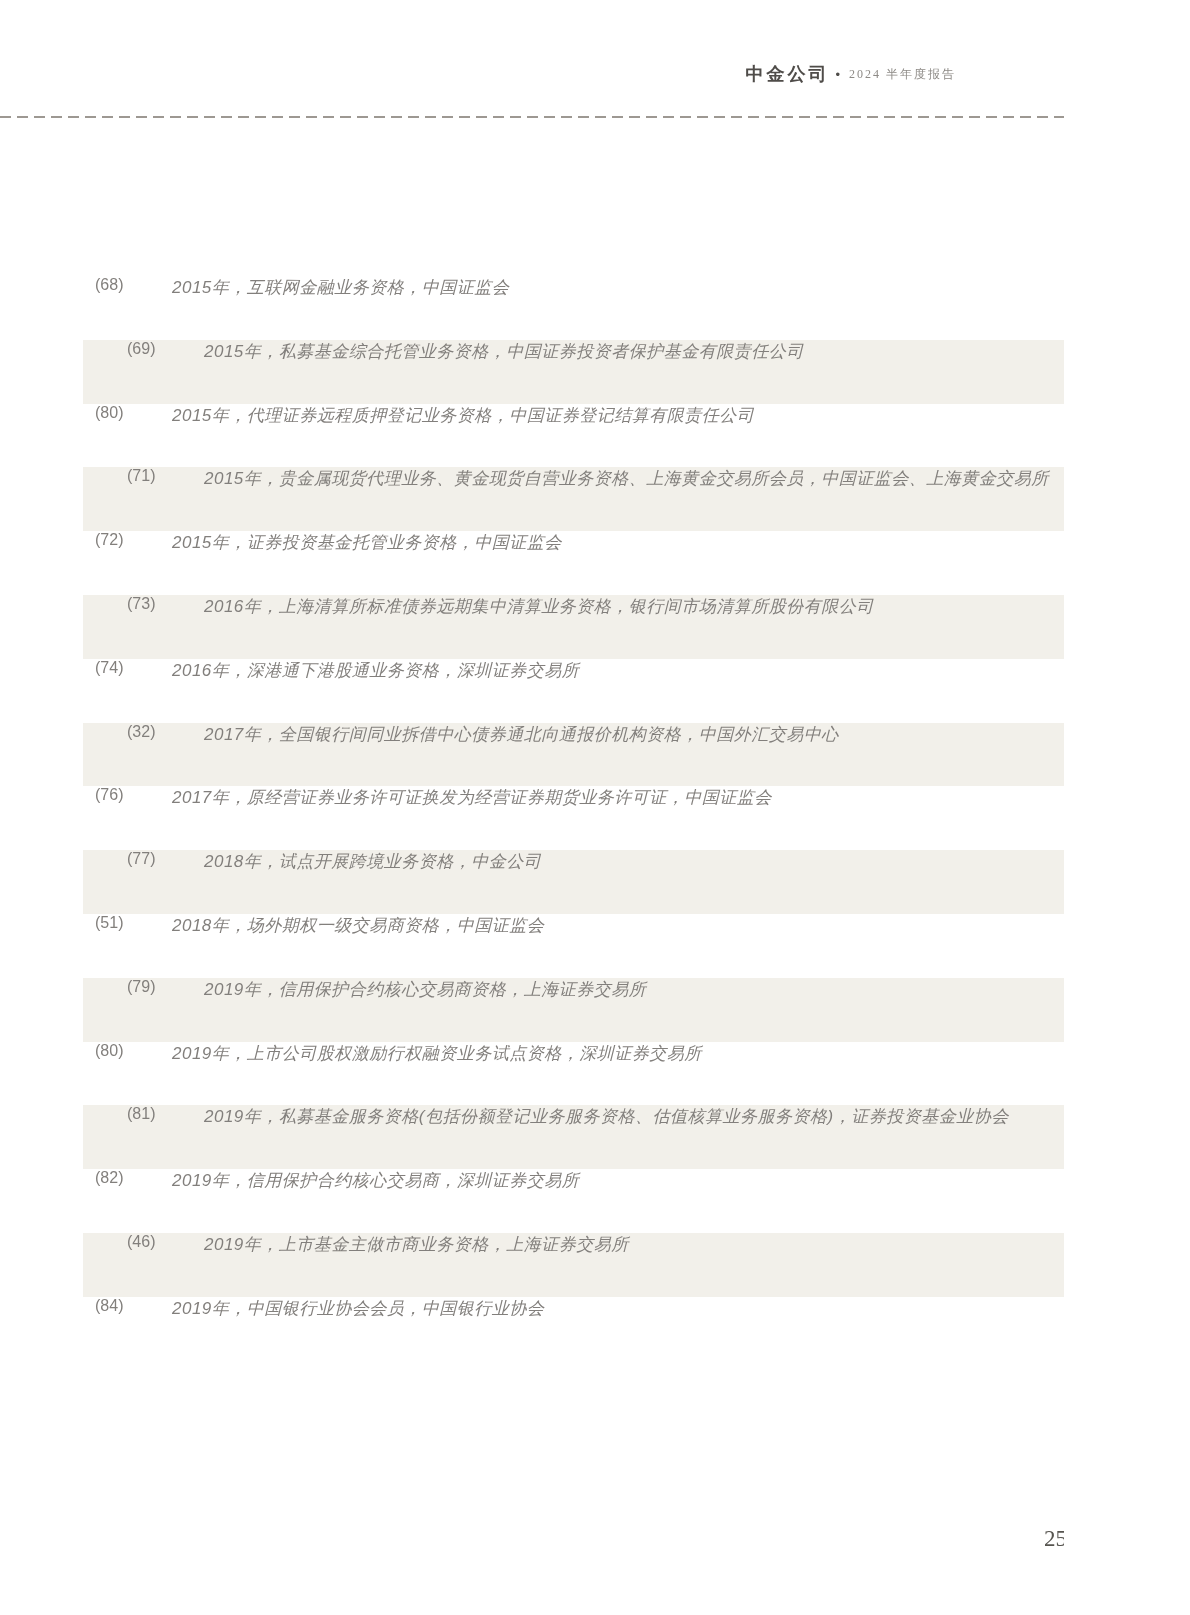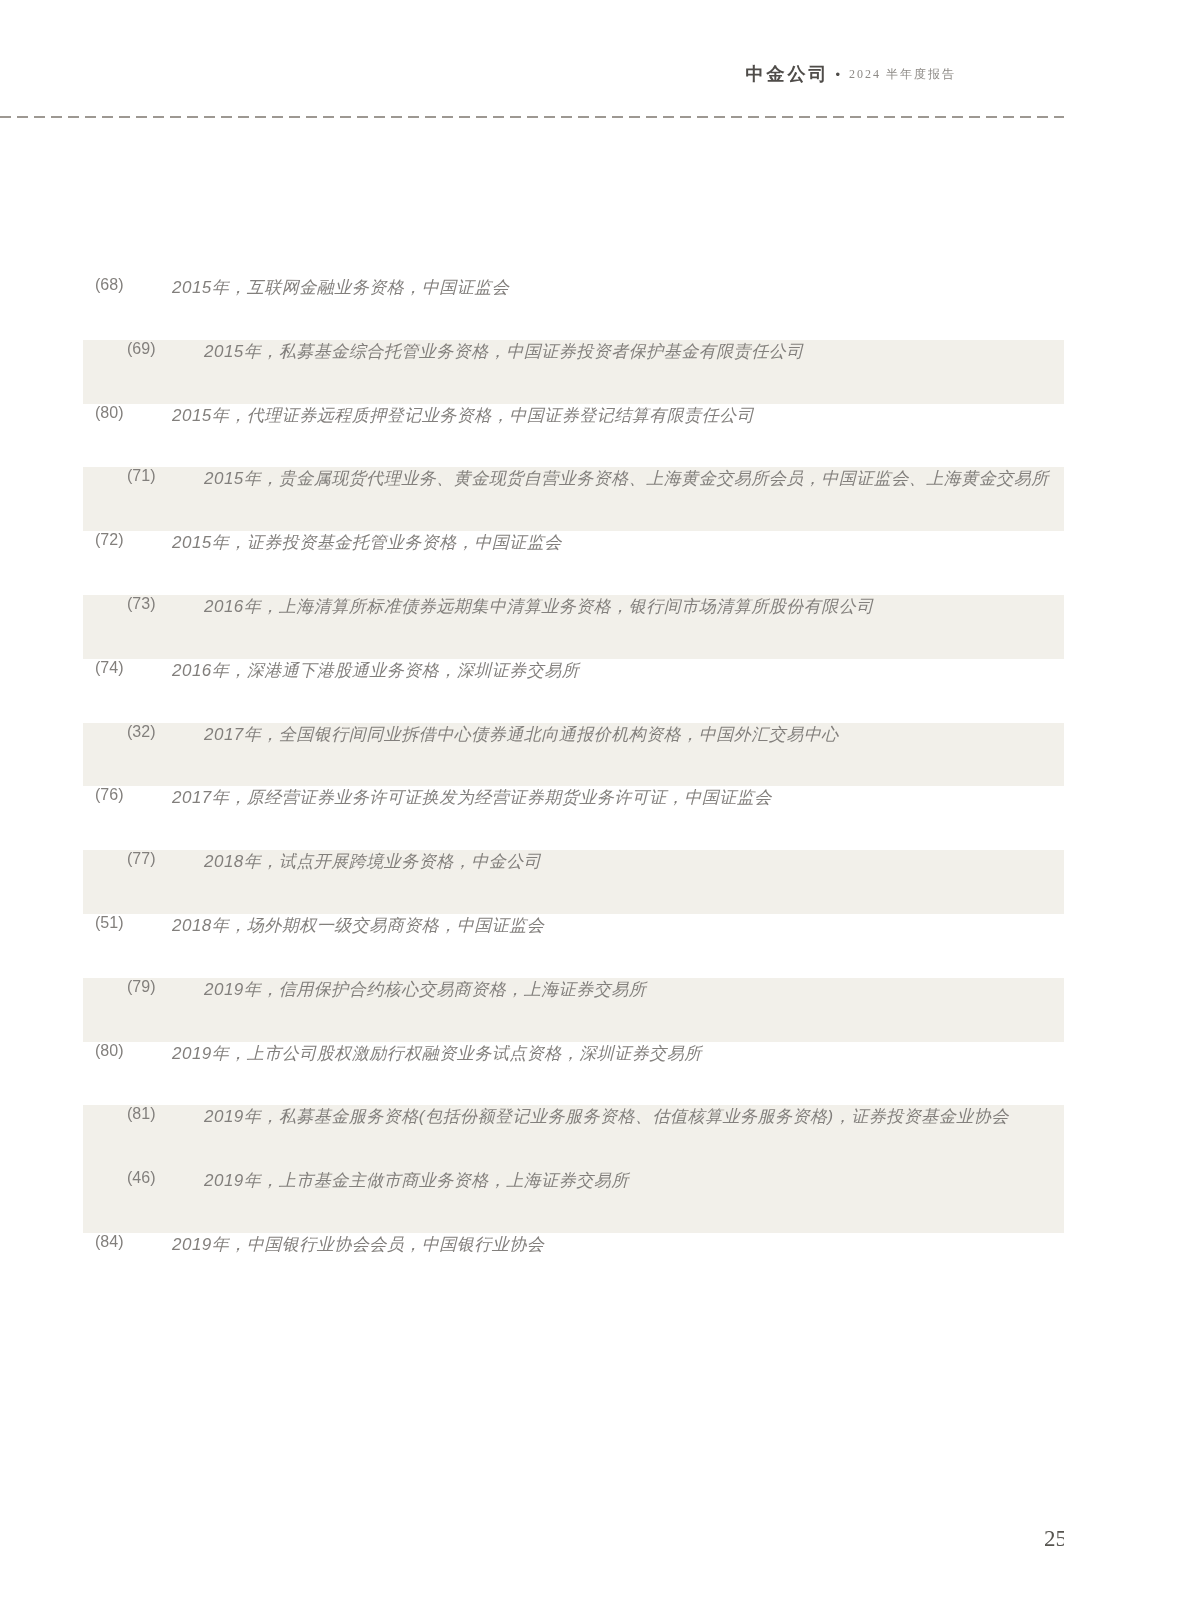--- a/index.html
+++ b/index.html
@@ -167,20 +167,24 @@
     <span class="text">2019年，信用保护合约核心交易商资格，上海证券交易所</span>
   </div>
       <div class="row">
     <span class="num">(80)</span>
     <span class="text">2019年，上市公司股权激励行权融资业务试点资格，深圳证券交易所</span>
   </div>
       <div class="row shaded">
     <span class="num">(81)</span>
     <span class="text">2019年，私募基金服务资格(包括份额登记业务服务资格、估值核算业务服务资格)，证券投资基金业协会</span>
   </div>
+      <div class="row">
+    <span class="num">(82)</span>
+    <span class="text">2019年，信用保护合约核心交易商，深圳证券交易所</span>
+  </div>
       <div class="row shaded">
     <span class="num">(46)</span>
     <span class="text">2019年，上市基金主做市商业务资格，上海证券交易所</span>
   </div>
       <div class="row">
     <span class="num">(84)</span>
     <span class="text">2019年，中国银行业协会会员，中国银行业协会</span>
   </div>
     </div>
 

